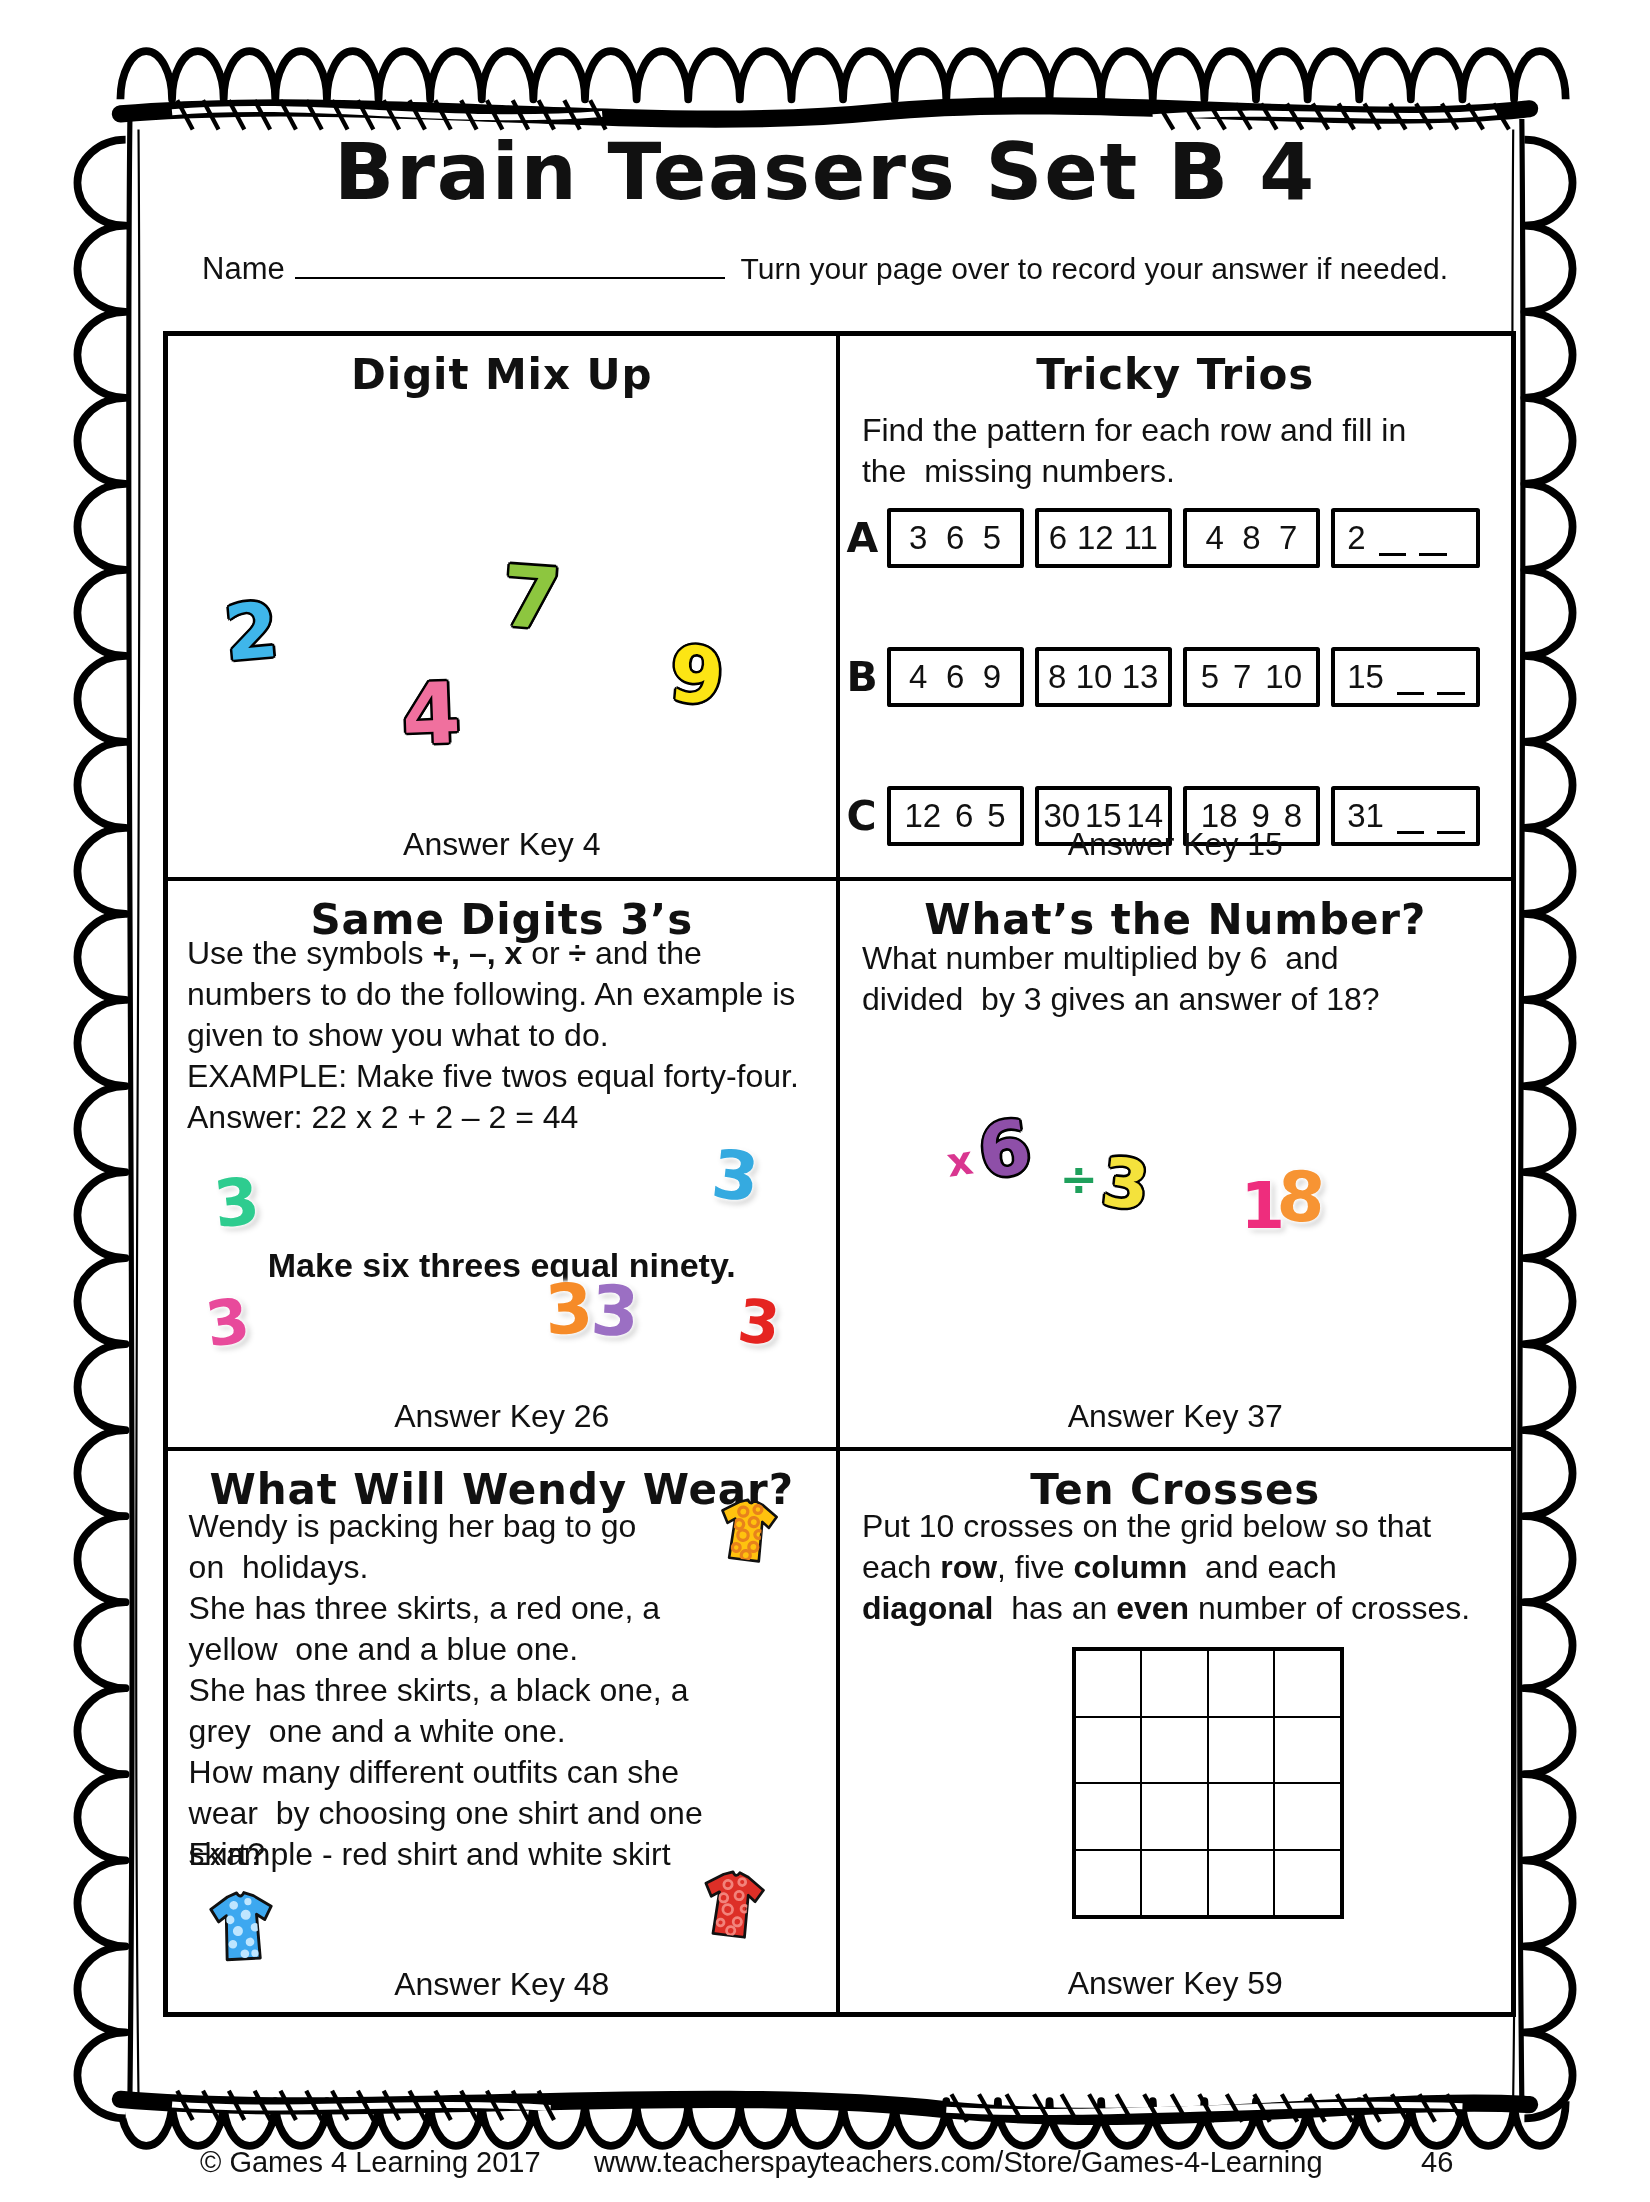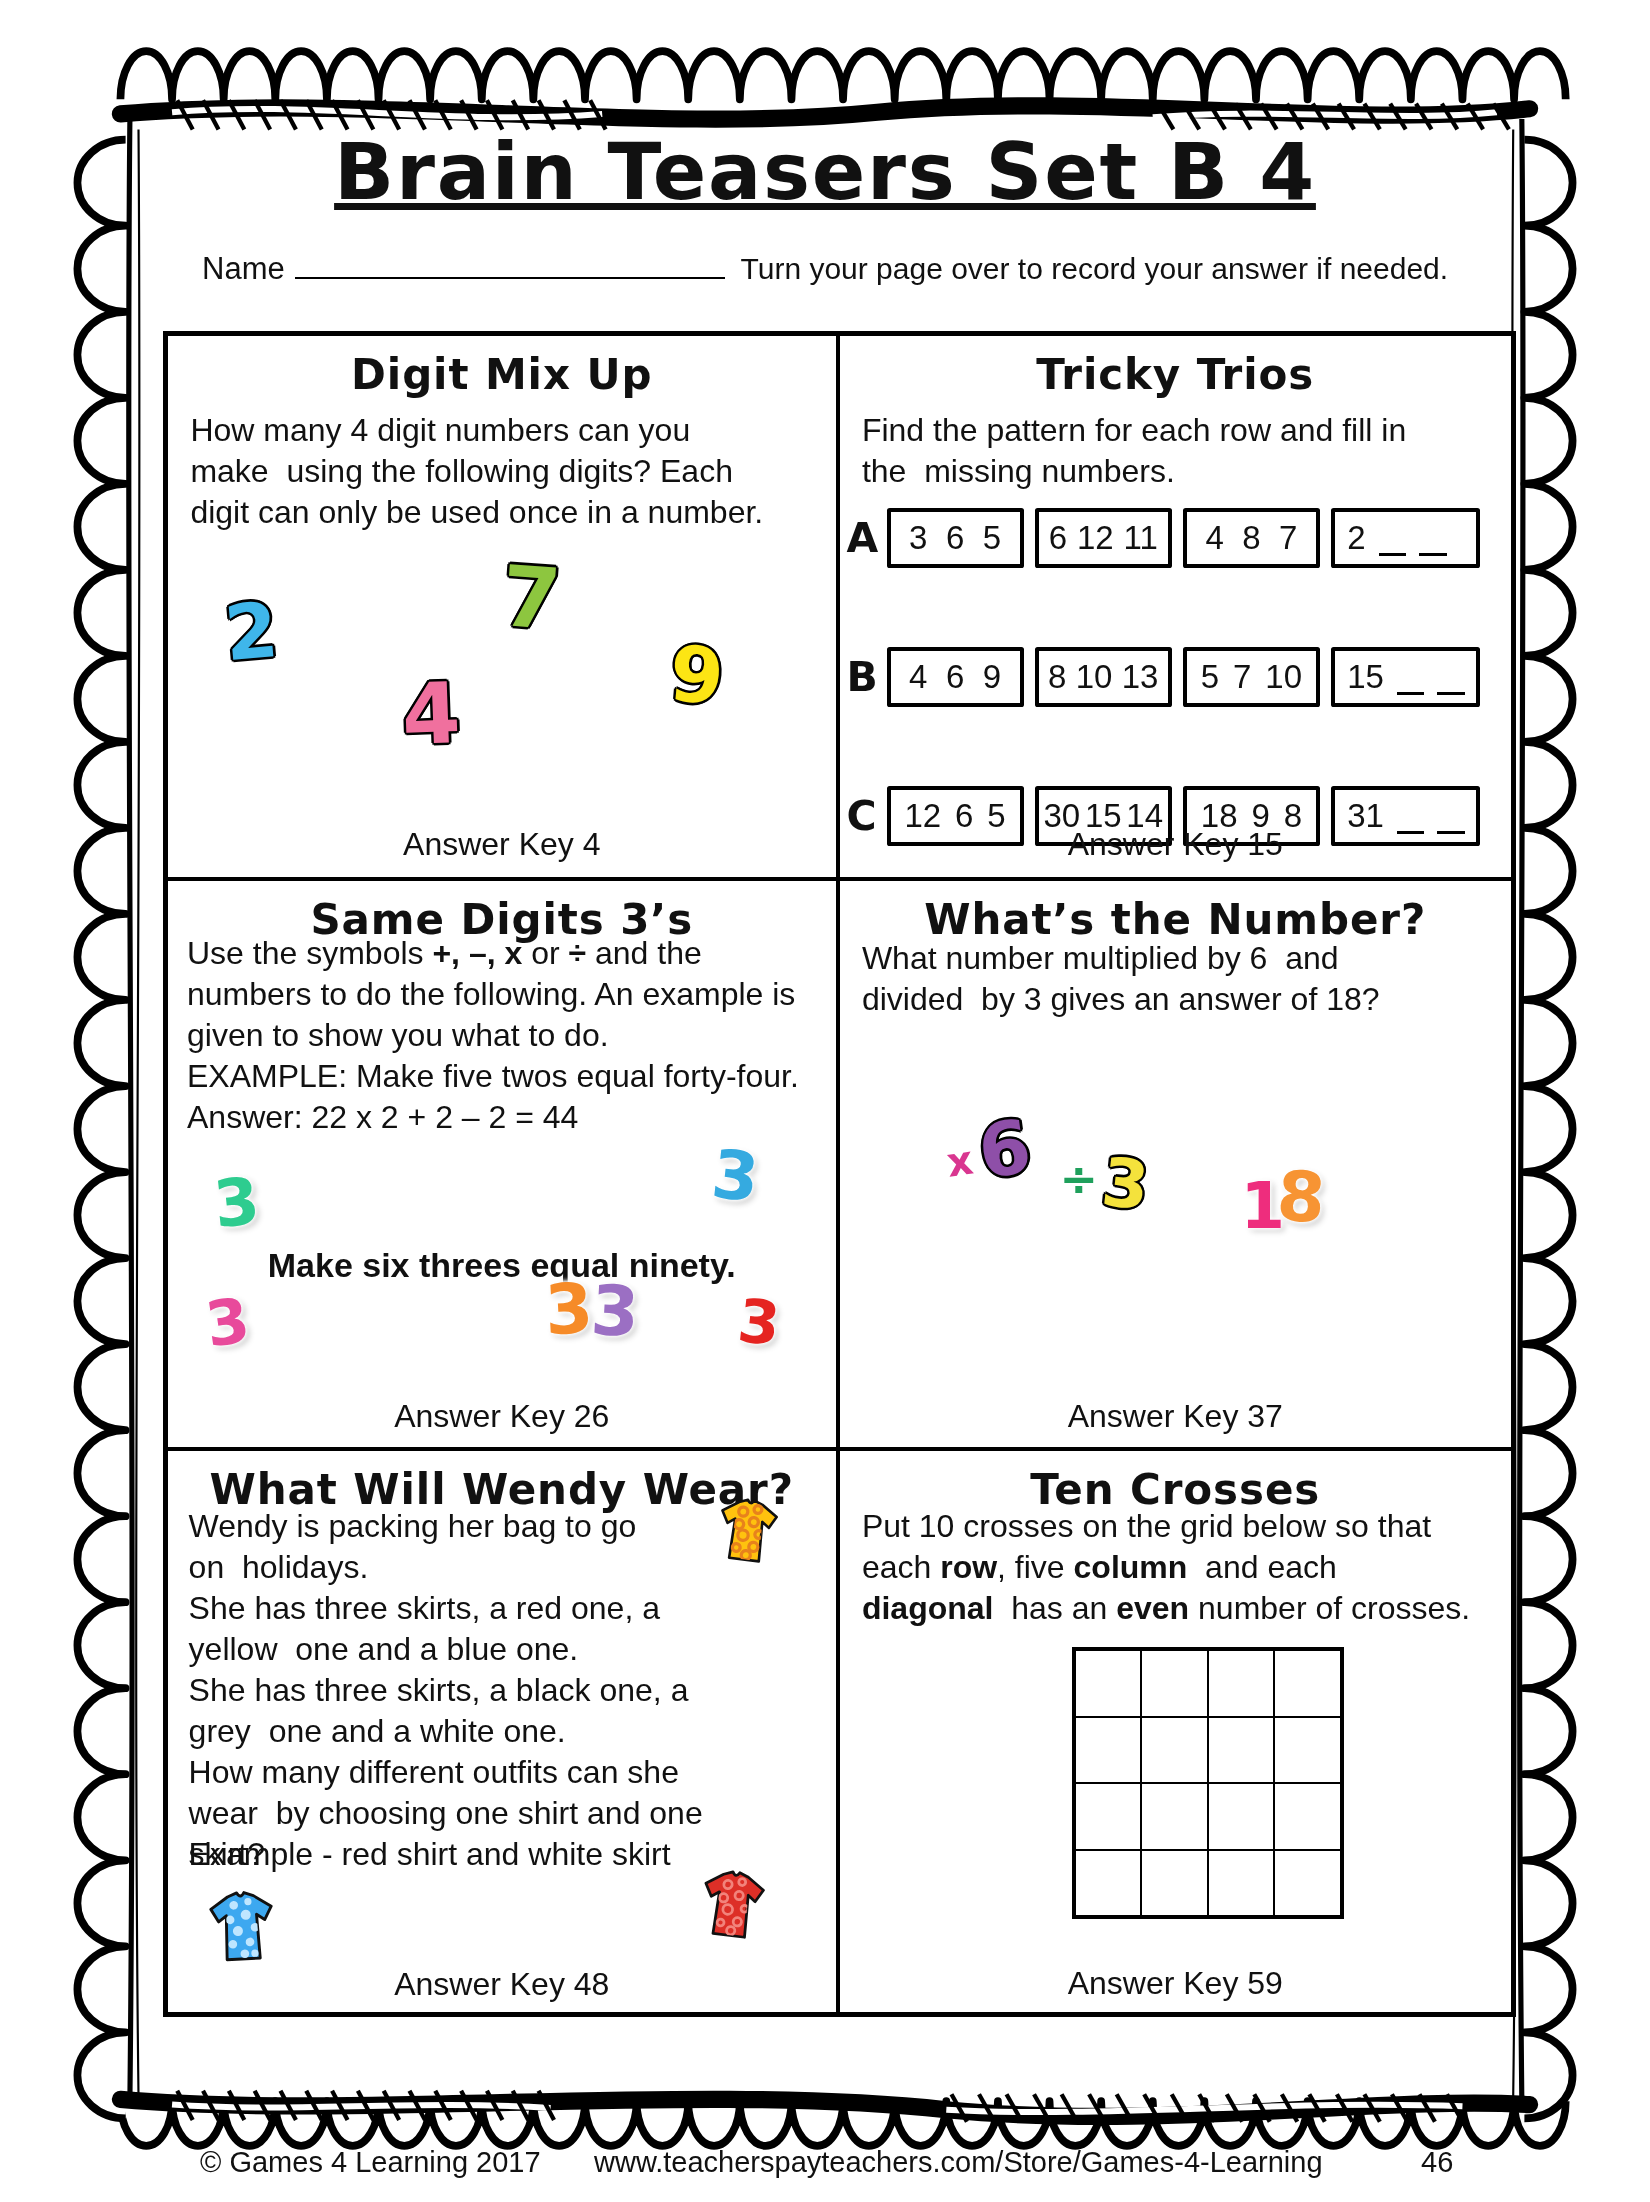--- a/index.html
+++ b/index.html
@@ -3,21 +3,21 @@
 <meta charset="utf-8">
 <style>
   html,body{margin:0;padding:0;background:#fff;}
   .sheet{position:relative;width:1650px;height:2203px;background:#fff;overflow:hidden;
          font-family:"Liberation Sans",sans-serif;color:#111;}
   #frame{position:absolute;left:0;top:0;width:1650px;height:2203px;z-index:0;}
   .content{position:relative;z-index:1;}
 
   .page-title{position:absolute;top:126px;left:0;width:100%;text-align:center;
               font-size:79px;font-weight:800;letter-spacing:1.7px;
-              font-family:"DejaVu Sans","Liberation Sans",sans-serif;text-decoration:underline;}
+              font-family:"DejaVu Sans","Liberation Sans",sans-serif;}
   .name-row{position:absolute;top:251px;left:202px;width:1291px;font-size:31px;white-space:pre;}
   .name-line{display:inline-block;width:430px;height:26px;border-bottom:2.6px solid #000;margin:0 15.5px 0 10.3px;}
   .turn-note{font-size:30px;}
 
   
   .grid{position:absolute;left:163px;top:331px;width:1353px;height:1686px;
         border:5.2px solid #000;box-sizing:border-box;display:grid;
         grid-template-columns:1fr 1fr;grid-template-rows:545px 570px 1fr;background:#fff;}
   .cell{position:relative;box-sizing:border-box;overflow:hidden;}
   .c1,.c3,.c5{border-right:4.3px solid #000;}
@@ -178,25 +178,20 @@
   <div class="content">
 
     <div class="page-title">Brain Teasers Set B 4</div>
 
     <div class="name-row"><span>Name</span><span class="name-line"></span><span class="turn-note">Turn your page over to record your answer if needed.</span></div>
 
     <div class="grid">
 
       <div class="cell c1">
         <div class="cell-title">Digit Mix Up</div>
-        <div class="para" style="top:74px">
-          <div class="txt">How many 4 digit numbers can you</div>
-          <div class="txt">make  using the following digits? Each</div>
-          <div class="txt">digit can only be used once in a number.</div>
-        </div>
         <span class="deco outlined d2" style="color: rgb(63, 182, 234);">2</span>
         <span class="deco outlined d7" style="color: rgb(141, 198, 63);">7</span>
         <span class="deco outlined d4" style="color: rgb(240, 112, 158);">4</span>
         <span class="deco outlined d9" style="color: rgb(252, 229, 20);">9</span>
         <div class="answer-key" style="bottom:13.8px">Answer Key 4</div>
       </div>
 
       <div class="cell c2">
         <div class="cell-title">Tricky Trios</div>
         <div class="para" style="top:74px">

